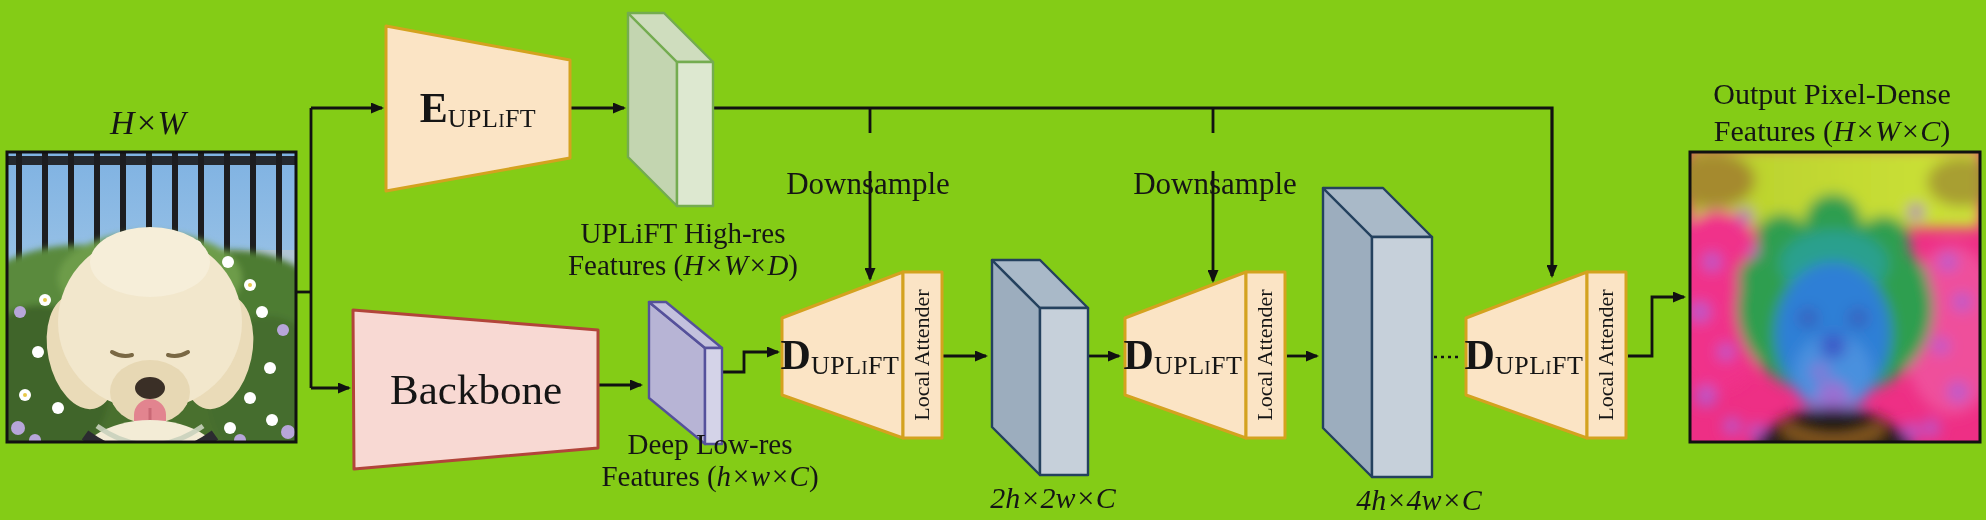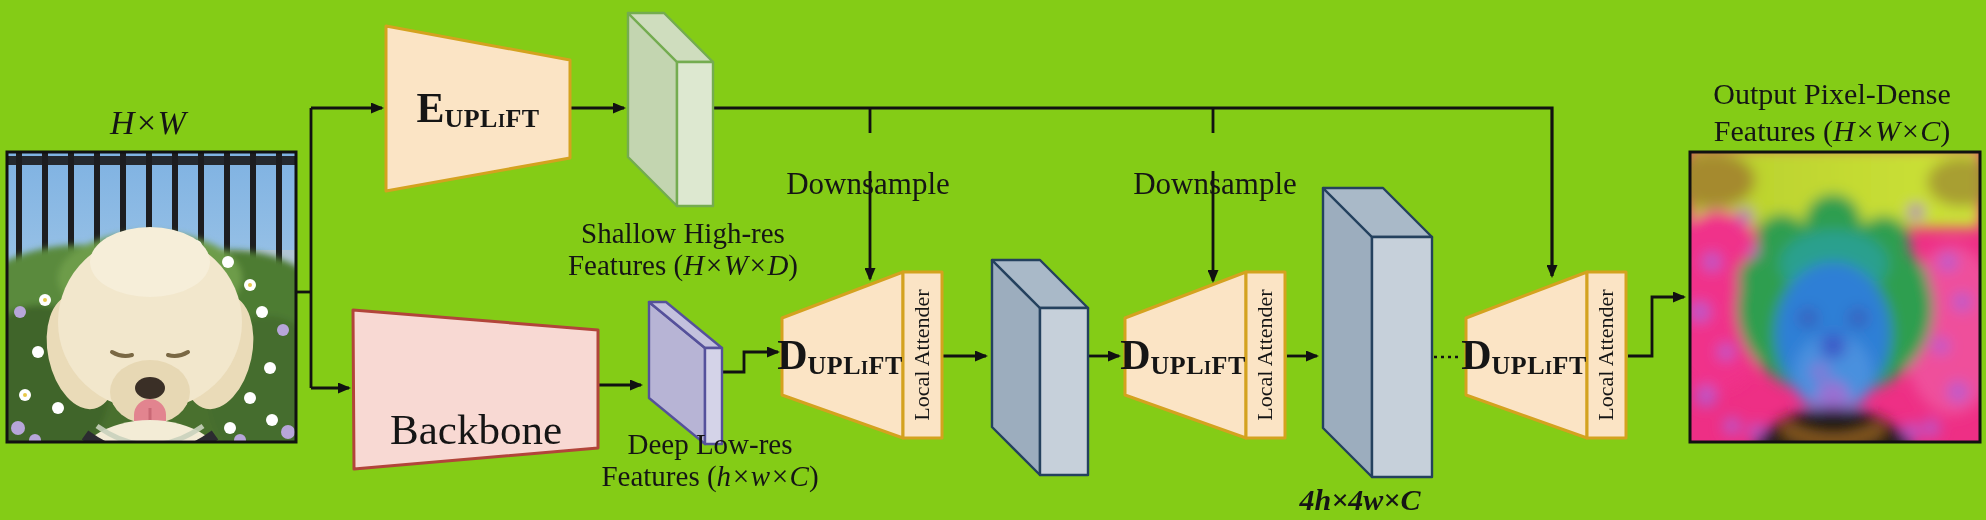--- a/index.html
+++ b/index.html
@@ -3,25 +3,25 @@
 <meta charset="utf-8">
 <style>
   html,body{margin:0;padding:0;background:#ffffff;}
   body{font-family:"Liberation Serif", serif;}
   #fig{position:relative;width:1986px;height:520px;background:#84cc16;overflow:hidden;}
   #shapes{position:absolute;left:0;top:0;z-index:0;}
   .lbl{position:absolute;transform:translate(-50%,-50%);white-space:nowrap;text-align:center;color:#151515;z-index:2;}
   .math{font-style:italic;margin-top:30px;}
   .two-line{line-height:32px;font-size:29px;}
   .blk-label{font-size:42px;font-weight:bold;}
-  .blk-sub{font-size:26px;font-weight:bold;font-variant:small-caps;vertical-align:-0.22em;letter-spacing:0.5px;}
+  .blk-sub{font-size:26px;font-weight:normal;font-variant:small-caps;vertical-align:-0.22em;letter-spacing:0.5px;}
   .attender{font-size:22px;transform:translate(-50%,-50%) rotate(-90deg);}
   .ds{font-size:31px;margin-top:32px;}
   .dim{font-size:30px;font-style:italic;}
-  .backbone-t{font-size:43px;margin-top:40px;}
+  .backbone-t{font-size:43px;}
   .hw{font-size:34px;font-style:italic;}
   .out-title{line-height:37px;font-size:30px;}
 </style>
 </head>
 <body>
 
 <div id="fig">
 
 <svg id="shapes" width="1986" height="520" viewBox="0 0 1986 520">
   <defs>
@@ -242,21 +242,21 @@
     </g>
     <rect x="1690" y="152" width="290" height="290" fill="none" stroke="#111111" stroke-width="3"></rect>
   </g>
 </svg>
 
 <div class="lbl hw" style="left:148px;top:123px;">H×W</div>
 
 <div class="lbl" style="left:478px;top:109px;"><span class="blk-label">E</span><span class="blk-sub">UPLiFT</span></div>
 
 <div class="lbl two-line" style="left:683px;top:249px;">
-  <div>Shallow High-res</div>
+  <div>UPLiFT High-res</div>
   <div><span>Features (</span><span class="math">H×W×D</span><span>)</span></div>
 </div>
 
 <div class="lbl backbone-t" style="left:476px;top:389px;">Backbone</div>
 
 <div class="lbl two-line" style="left:710px;top:460px;">
   <div>Deep Low-res</div>
   <div><span>Features (</span><span class="math">h×w×C</span><span>)</span></div>
 </div>
 
@@ -265,20 +265,21 @@
 
 <div class="lbl" style="left:840px;top:356px;"><span class="blk-label">D</span><span class="blk-sub">UPLiFT</span></div>
 <div class="lbl attender" style="left:922px;top:355px;">Local Attender</div>
 
 <div class="lbl" style="left:1183px;top:356px;"><span class="blk-label">D</span><span class="blk-sub">UPLiFT</span></div>
 <div class="lbl attender" style="left:1265px;top:355px;">Local Attender</div>
 
 <div class="lbl" style="left:1524px;top:356px;"><span class="blk-label">D</span><span class="blk-sub">UPLiFT</span></div>
 <div class="lbl attender" style="left:1606px;top:355px;">Local Attender</div>
 
-<div class="lbl dim" style="left:1360px;top:500px;font-weight:bold;">4h×4w×C</div>
+<div class="lbl dim" style="left:1053px;top:498px;">2h×2w×C</div>
+<div class="lbl dim" style="left:1419px;top:500px;">4h×4w×C</div>
 
 <div class="lbl out-title" style="left:1832px;top:112px;">
   <div>Output Pixel-Dense</div>
   <div><span>Features (</span><span class="math">H×W×C</span><span>)</span></div>
 </div>
 
 </div>
 
 </body></html>

